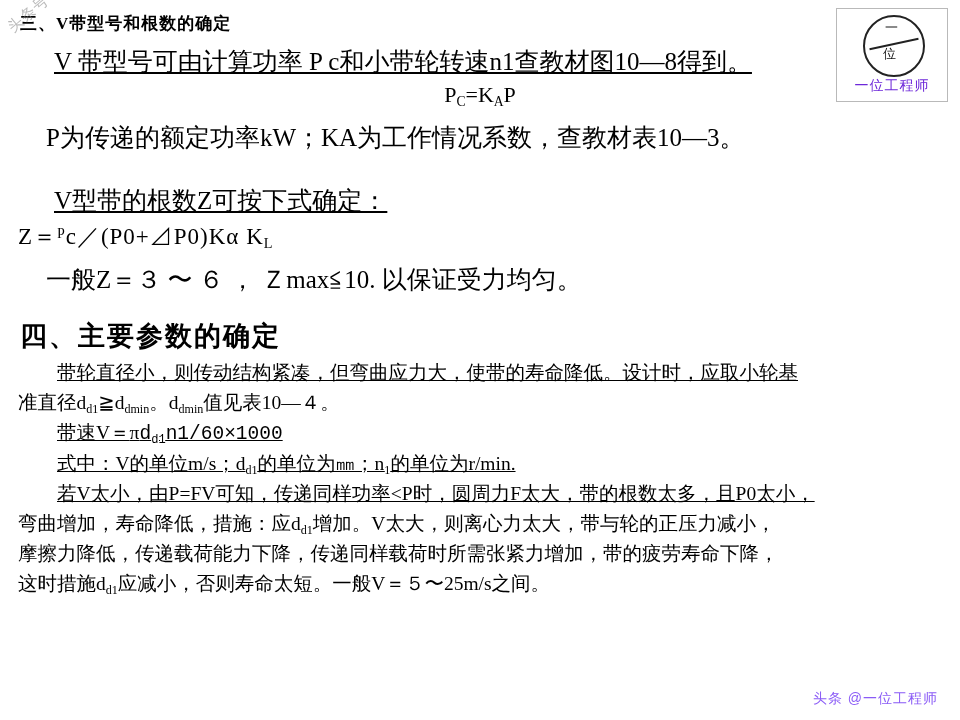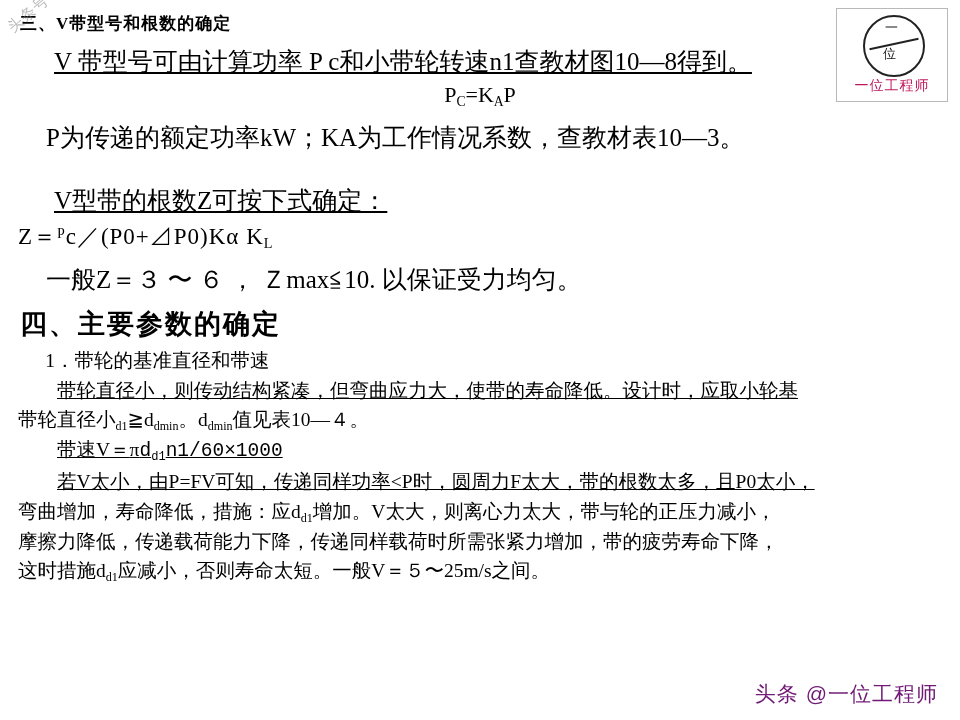--- a/index.html
+++ b/index.html
@@ -28,21 +28,21 @@
     font-size: 17px;
     font-weight: bold;
     letter-spacing: 1px;
     margin: 4px 0 0 2px;
     line-height: 1.2;
   }
   .heading2 {
     font-size: 27px;
     font-weight: bold;
     letter-spacing: 2px;
-    margin: 10px 0 4px 2px;
+    margin: 22px 0 4px 2px;
     line-height: 1.2;
   }
 
   
   .para-lg {
     font-size: 25px;
     line-height: 1.42;
     margin: 10px 0 0 0;
   }
   .indent-1 { padding-left: 28px; font-family: Liberation Serif, serif; }
@@ -123,21 +123,21 @@
   }
   .logo-ch.a { top: 10px; left: 48px; }
   .logo-ch.b { top: 36px; left: 46px; }
   .logo-text {
     position: absolute;
     bottom: 6px;
     left: 0;
     width: 100%;
     text-align: center;
     font-size: 14px;
-    color: #be185d;
+    color: #6d28d9;
     font-family: "Liberation Sans", sans-serif;
     letter-spacing: 1px;
   }
 
   
   .wm-diag {
     position: absolute;
     top: 22px;
     left: 4px;
     font-size: 15px;
@@ -147,22 +147,22 @@
     transform-origin: left top;
     white-space: nowrap;
     letter-spacing: 1px;
   }
 
   
   .wm-bottom {
     position: absolute;
     right: 22px;
     bottom: 12px;
-    font-size: 21px;
-    color: #701a75;
+    font-size: 14px;
+    color: #8b5cf6;
     font-family: "Liberation Sans", sans-serif;
     letter-spacing: 1px;
   }
 </style>
 </head>
 <body>
 
 <div class="slide">
 
   <div class="logo-box">
@@ -190,31 +190,33 @@
 
   <div class="formula-2">
     <span>Z＝ᴾc／(P0+⊿P0)Kα K</span><sub>L</sub>
   </div>
 
   <div class="para-lg indent-1">一般Z＝３ 〜 ６ ， Ｚmax≦10. 以保证受力均匀。</div>
 
   <div class="heading2">四、主要参数的确定</div>
 
   <div class="small-block">
-    <p class="sb-indent-item">1．带轮的基准直径和带速</p>
 
     <p class="sb-indent">带轮直径小，则传动结构紧凑，但弯曲应力大，使带的寿命降低。设计时，应取小轮基</p>
     <p class="nosub-indent">
-      <span>带轮直径小</span><sub>d1</sub><span>≧d</span><sub>dmin</sub><span>。d</span><sub>dmin</sub><span>值见表10—４。</span>
+      <span>准直径d</span><sub>d1</sub><span>≧d</span><sub>dmin</sub><span>。d</span><sub>dmin</sub><span>值见表10—４。</span>
     </p>
 
     <p class="sb-indent">
       <span>带速V＝</span><span>π</span><span class="mono">d</span><sub class="mono">d1</sub><span class="mono">n1/60×1000</span>
     </p>
 
+    <p class="sb-indent">
+      <span>式中：V的单位m/s；d</span><sub>d1</sub><span>的单位为㎜；n</span><sub>1</sub><span>的单位为r/min.</span>
+    </p>
 
     <p class="sb-indent">若V太小，由P=FV可知，传递同样功率&lt;P时，圆周力F太大，带的根数太多，且P0太小，</p>
     <p class="nosub-indent">
       <span>弯曲增加，寿命降低，措施：应d</span><sub>d1</sub><span>增加。V太大，则离心力太大，带与轮的正压力减小，</span>
     </p>
     <p class="nosub-indent">摩擦力降低，传递载荷能力下降，传递同样载荷时所需张紧力增加，带的疲劳寿命下降，</p>
     <p class="nosub-indent">
       <span>这时措施d</span><sub>d1</sub><span>应减小，否则寿命太短。一般V＝５〜25m/s之间。</span>
     </p>
   </div>

